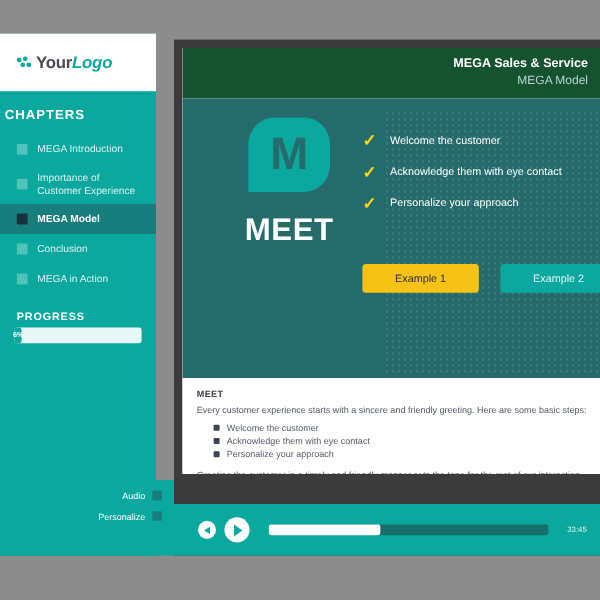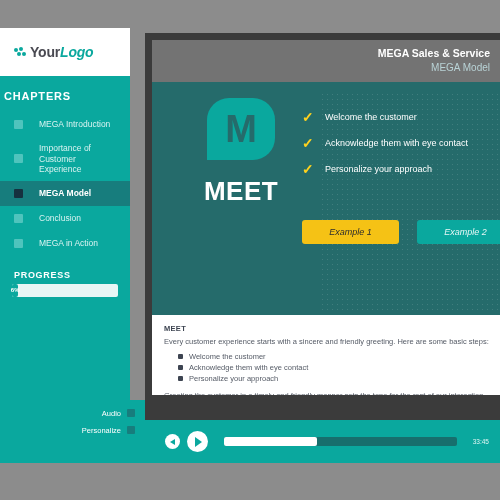--- a/index.html
+++ b/index.html
@@ -31,21 +31,21 @@
   .logo-dots i:nth-child(3){ left:3px; top:5px; }
   .logo-dots i:nth-child(4){ left:8px; top:5px; }
   #logo-text { font-size: 14px; color: #4a4a52; font-weight: 600; letter-spacing: -0.2px; }
   #logo-text em { font-style: italic; color: #0aa89e; font-weight: 700; }
 
   #chapters-title {
     color: #ffffff; font-size: 11px; font-weight: 700;
     letter-spacing: 0.8px; padding: 14px 0 10px 4px;
   }
   .chapter-item {
-    display: flex; align-items: center; gap: 16px;
+    display: flex; align-items: center; gap: 8px;
     padding: 6px 10px 6px 14px; min-height: 25px;
   }
   .chapter-item.active { background: #177d7d; }
   .chap-box {
     width: 9px; height: 9px; flex: 0 0 9px;
     background: #4fc4bd; border-radius: 1px;
   }
   .chapter-item.active .chap-box { background: #16313f; }
   .chap-label {
     font-size: 8.5px; color: #d8f3f1; line-height: 1.25;
@@ -85,21 +85,21 @@
   #main-window {
     position: absolute; left: 145px; top: 33px;
     width: 355px; height: 430px;
     background: #3b3b3b; padding: 7px 0 0 7px;
   }
   #slide {
     width: 348px; height: 355px; background: #ffffff;
     position: relative; overflow: hidden;
   }
   #slide-header {
-    height: 42px; background: #737373; position: relative;
+    height: 42px; background: #14532d; position: relative;
   }
   #slide-title {
     position: absolute; right: 10px; top: 7px;
     font-size: 10.5px; font-weight: 700; color: #ffffff;
   }
   #slide-subtitle {
     position: absolute; right: 10px; top: 22px;
     font-size: 10px; color: #b9d3d6;
   }
   #slide-body {
@@ -130,21 +130,21 @@
   #checklist { position: absolute; left: 150px; top: 22px; }
   .check-row { display: flex; align-items: center; gap: 11px; height: 26px; }
   .check-mark { color: #ffd21e; font-size: 14px; font-weight: 700; width: 12px; }
   .check-text { font-size: 9px; color: #ffffff; }
   #example-buttons {
     position: absolute; left: 150px; top: 138px; display: flex; gap: 18px;
   }
   .ex-btn {
     width: 97px; height: 24px; border-radius: 3px;
     display: flex; align-items: center; justify-content: center;
-    font-size: 9px; color: #2d2d2d; cursor: pointer; font-style: italic;
+    font-size: 9px; color: #2d2d2d; cursor: pointer;
   }
   #ex-btn-1 { background: #f5c215; }
   #ex-btn-2 { background: #0aa89e; color: #e6f7f6; }
 
   #slide-text {
     height: 80px; background: #ffffff; padding: 9px 12px 0 12px;
   }
   #text-heading {
     font-size: 7.5px; font-weight: 700; color: #3d4451; letter-spacing: 0.3px;
   }

